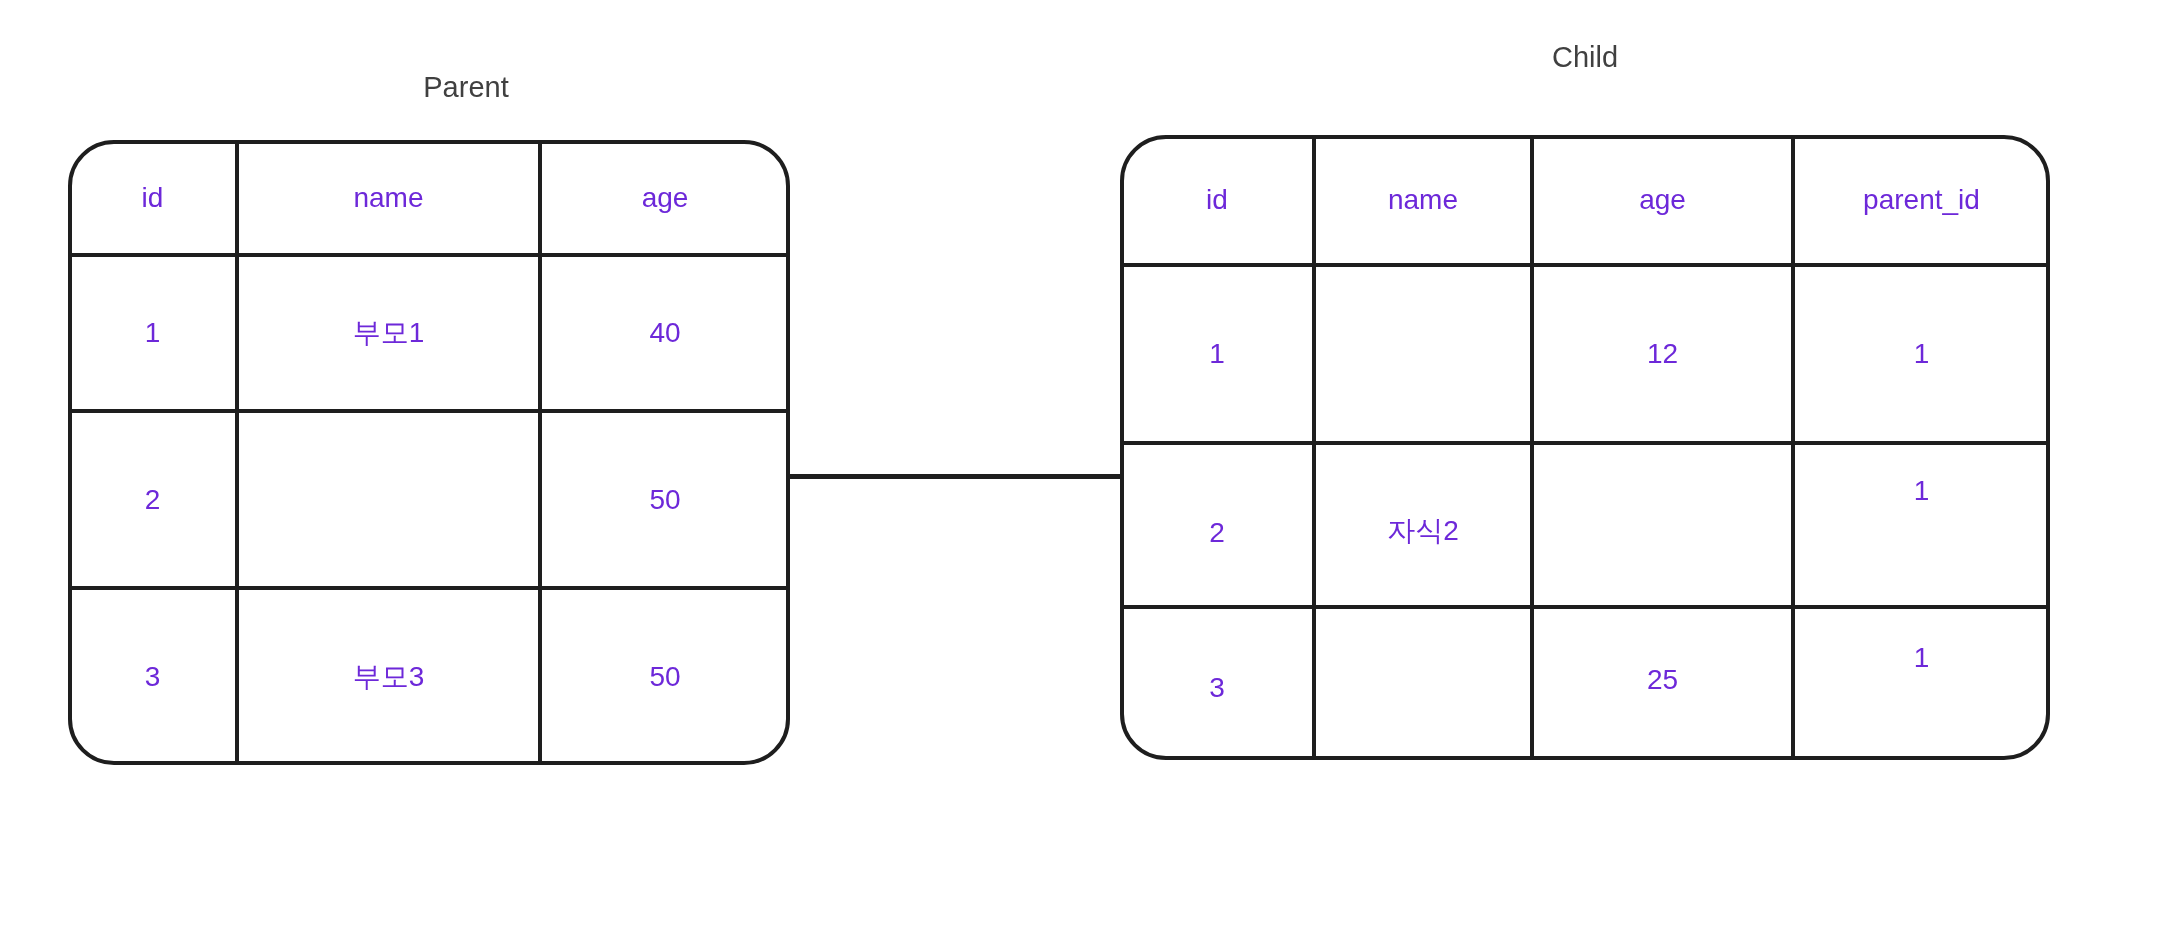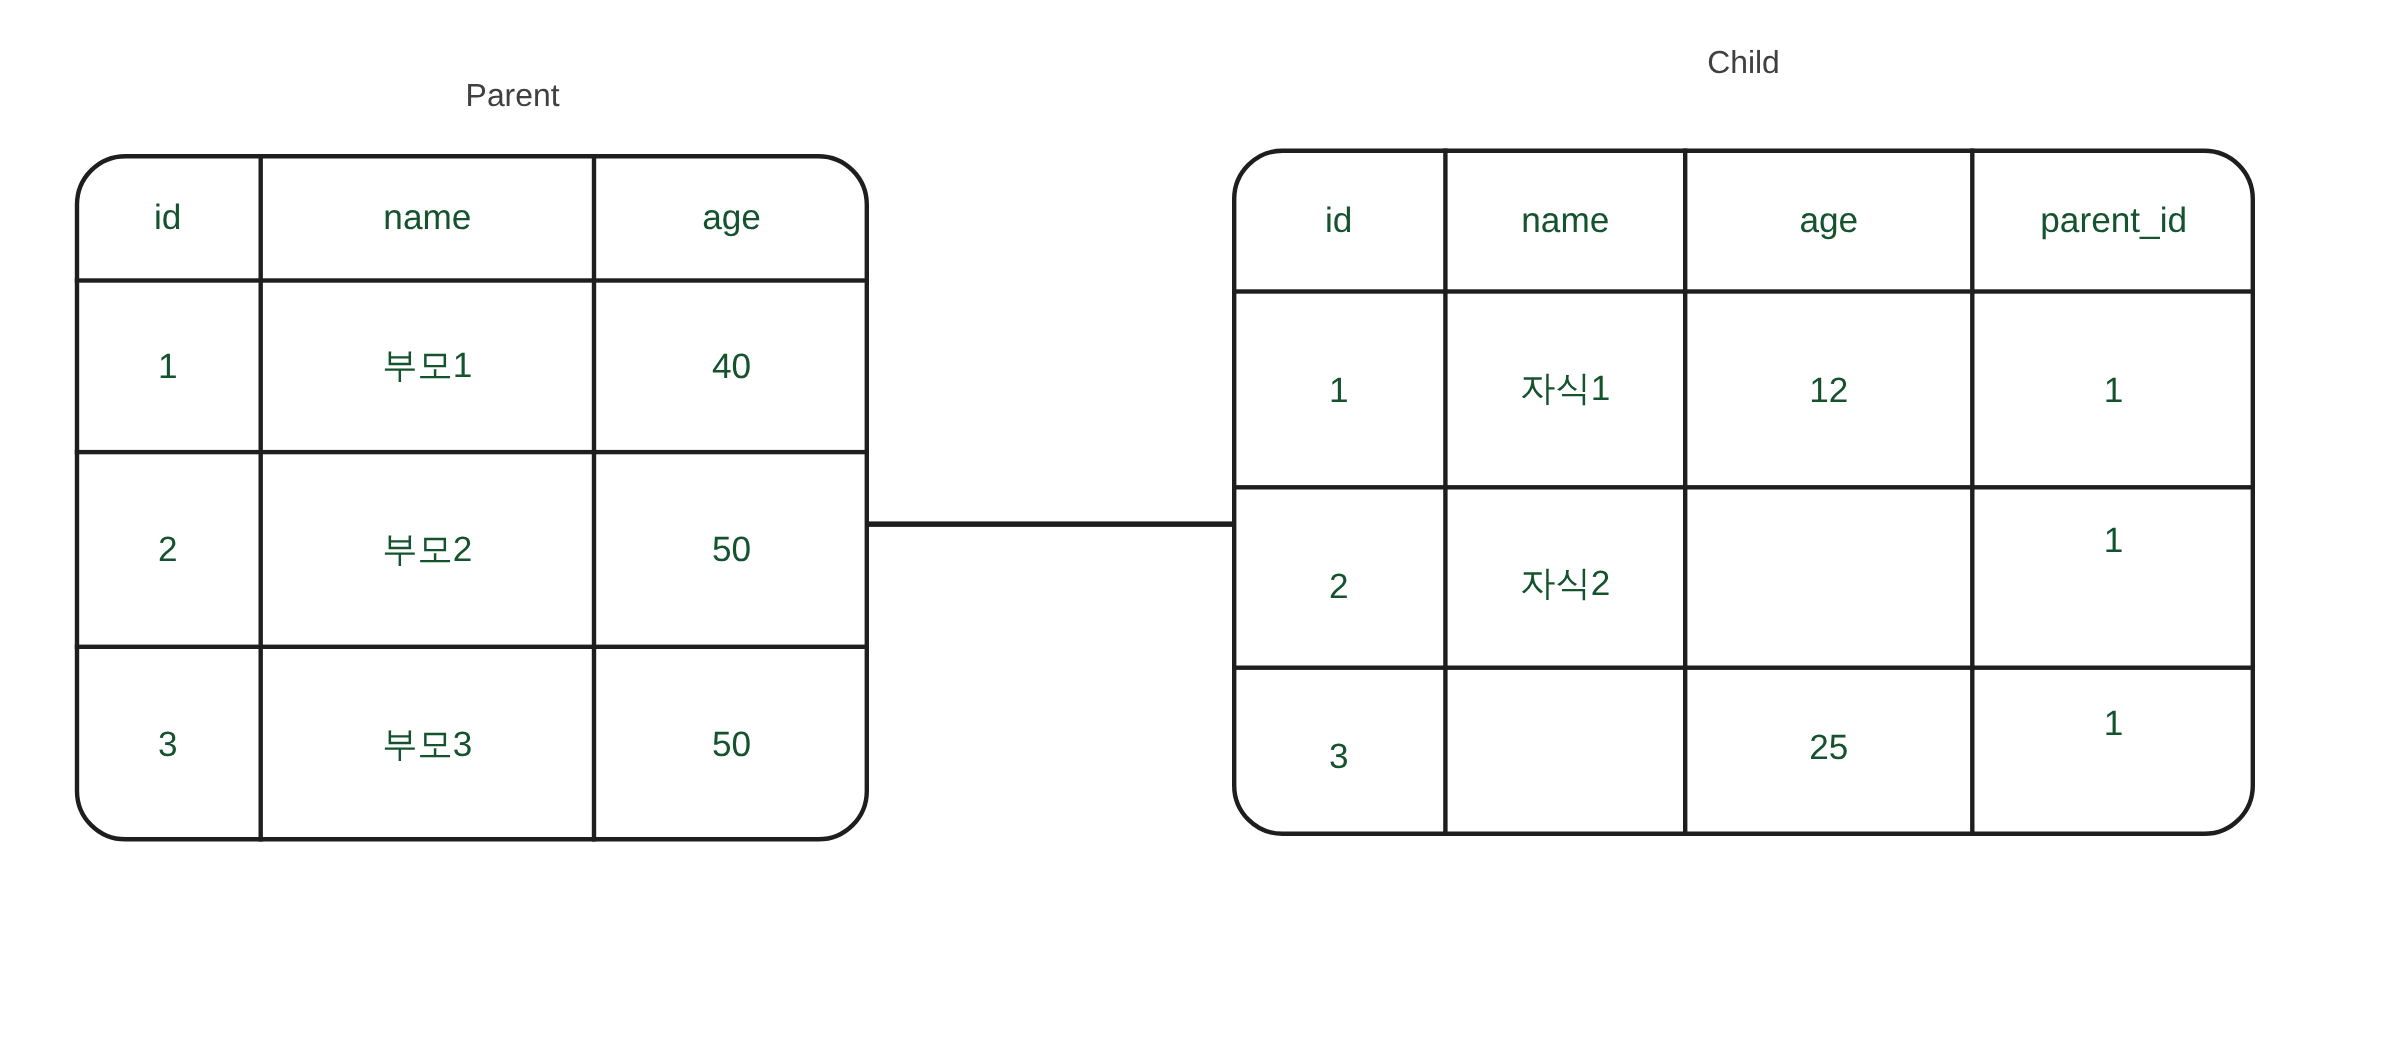--- a/index.html
+++ b/index.html
@@ -34,23 +34,23 @@
   }
   .vline, .hline {
     position: absolute;
     background: #1e1e1e;
   }
   .cell {
     position: absolute;
     display: flex;
     align-items: center;
     justify-content: center;
-    font-size: 32px;
+    font-size: 28px;
     white-space: nowrap;
-    color: #14532d;
+    color: #6d28d9;
   }
   #connector {
     position: absolute;
     background: #1e1e1e;
   }
 </style>
 </head>
 <body>
 
 <div id="canvas">
@@ -66,41 +66,39 @@
       <div class="hline" style="top: 113px; left: 0px; height: 4px; width: 100%;"></div>
       <div class="hline" style="top: 269px; left: 0px; height: 4px; width: 100%;"></div>
       <div class="hline" style="top: 446px; left: 0px; height: 4px; width: 100%;"></div>
       <div class="cell" style="left: 0px; top: 0px; width: 169px; height: 115px;">id</div>
       <div class="cell" style="left: 169px; top: 0px; width: 303px; height: 115px;">name</div>
       <div class="cell" style="left: 472px; top: 0px; width: 250px; height: 115px;">age</div>
       <div class="cell" style="left: 0px; top: 115px; width: 169px; height: 156px;">1</div>
       <div class="cell" style="left: 169px; top: 115px; width: 303px; height: 156px;">부모1</div>
       <div class="cell" style="left: 472px; top: 115px; width: 250px; height: 156px;">40</div>
       <div class="cell" style="left: 0px; top: 271px; width: 169px; height: 177px;">2</div>
-      <div class="cell" style="left: 169px; top: 271px; width: 303px; height: 177px;">부모2</div>
       <div class="cell" style="left: 472px; top: 271px; width: 250px; height: 177px;">50</div>
       <div class="cell" style="left: 0px; top: 448px; width: 169px; height: 177px;">3</div>
       <div class="cell" style="left: 169px; top: 448px; width: 303px; height: 177px;">부모3</div>
       <div class="cell" style="left: 472px; top: 448px; width: 250px; height: 177px;">50</div>
     </div>
 
   <div class="entity" id="entity-child" style="left: 1120px; top: 135px; width: 930px; height: 625px;">
     <div class="entity-border"></div>
   <div class="vline" style="left: 192px; top: 0px; width: 4px; height: 100%;"></div>
       <div class="vline" style="left: 410px; top: 0px; width: 4px; height: 100%;"></div>
       <div class="vline" style="left: 671px; top: 0px; width: 4px; height: 100%;"></div>
       <div class="hline" style="top: 128px; left: 0px; height: 4px; width: 100%;"></div>
       <div class="hline" style="top: 306px; left: 0px; height: 4px; width: 100%;"></div>
       <div class="hline" style="top: 470px; left: 0px; height: 4px; width: 100%;"></div>
       <div class="cell" style="left: 0px; top: 0px; width: 194px; height: 130px;">id</div>
       <div class="cell" style="left: 194px; top: 0px; width: 218px; height: 130px;">name</div>
       <div class="cell" style="left: 412px; top: 0px; width: 261px; height: 130px;">age</div>
       <div class="cell" style="left: 673px; top: 0px; width: 257px; height: 130px;">parent_id</div>
       <div class="cell" style="left: 0px; top: 130px; width: 194px; height: 178px;">1</div>
-      <div class="cell" style="left: 194px; top: 130px; width: 218px; height: 178px;">자식1</div>
       <div class="cell" style="left: 412px; top: 130px; width: 261px; height: 178px;">12</div>
       <div class="cell" style="left: 673px; top: 130px; width: 257px; height: 178px;">1</div>
       <div class="cell" style="left: 0px; top: 308px; width: 194px; height: 164px; transform: translateY(8px);">2</div>
       <div class="cell" style="left: 194px; top: 308px; width: 218px; height: 164px; transform: translateY(6px);">자식2</div>
       <div class="cell" style="left: 673px; top: 308px; width: 257px; height: 164px; transform: translateY(-34px);">1</div>
       <div class="cell" style="left: 0px; top: 472px; width: 194px; height: 153px; transform: translateY(4px);">3</div>
       <div class="cell" style="left: 412px; top: 472px; width: 261px; height: 153px; transform: translateY(-4px); text-align: right;">25</div>
       <div class="cell" style="left: 673px; top: 472px; width: 257px; height: 153px; transform: translateY(-26px);">1</div>
     </div>
 

